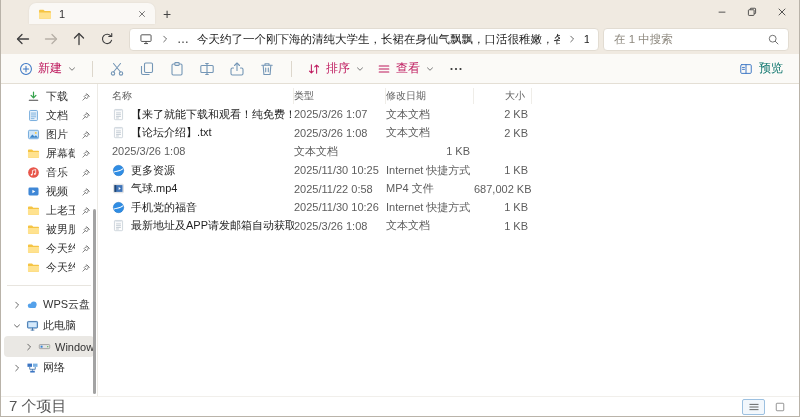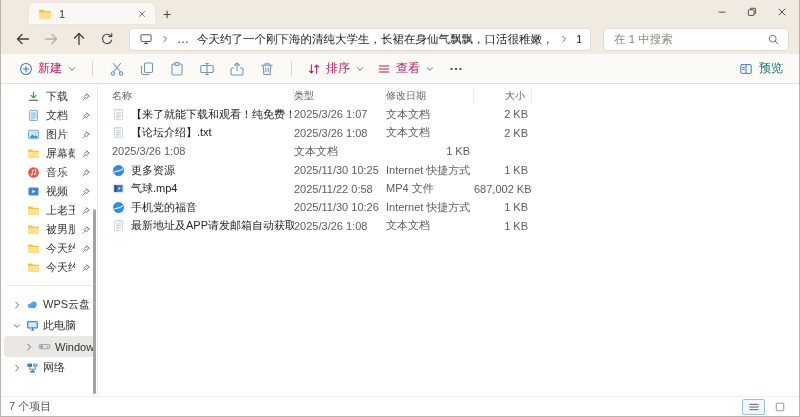--- a/index.html
+++ b/index.html
@@ -41,21 +41,21 @@
   .navbtn.disabled{color:#b6b0a7;}
   .addressbar{
     flex:1;height:23px;background:#fff;border:1px solid #e2dcd2;border-radius:4px;
     display:flex;align-items:center;gap:7px;padding:0 9px;margin-left:6px;overflow:hidden;white-space:nowrap;
   }
   .crumb-sep{color:#555;display:flex;}
   .crumb-text{font-size:11.5px;color:#1f1f1f;overflow:hidden;text-overflow:clip;white-space:nowrap;}
   .crumb-ellipsis{font-size:12px;color:#333;letter-spacing:1px;}
   .searchbox{
     width:186px;height:23px;background:#fff;border:1px solid #e2dcd2;border-radius:4px;
-    display:flex;align-items:center;margin-left:8px;padding:0 8px;gap:6px;
+    display:flex;align-items:center;padding:0 8px;gap:6px;
   }
   .searchbox input{
     border:none;outline:none;flex:1;min-width:0;font-size:11.5px;color:#333;background:transparent;
     font-family:inherit;
   }
   .searchbox input::placeholder{color:#8d887e;}
 
   
   .toolbar{
     height:30px;background:#fbfaf7;border-bottom:1px solid #e4dfd5;
@@ -92,21 +92,21 @@
   .fheader{height:18px;}
   .hcell{font-size:10px;color:#616161;height:16px;display:flex;align-items:center;border-right:1px solid #efede8;padding-right:6px;}
   .hcell.size{justify-content:flex-end;}
   .frow{height:18.6px;font-size:11px;}
   .fname{display:flex;align-items:center;gap:6px;color:#1e1e1e;overflow:hidden;white-space:nowrap;}
   .fdate,.ftype{color:#5d5d5d;white-space:nowrap;overflow:hidden;}
   .fsize{color:#5d5d5d;text-align:right;padding-right:4px;white-space:nowrap;}
 
   
   .statusbar{height:20px;background:#fff;border-top:1px solid #f1efeb;display:flex;align-items:center;padding:0 8px;flex:none;}
-  .status-count{font-size:11px;color:#555;}
+  .status-count{font-size:15px;color:#555;}
   .status-spacer{flex:1;}
   .viewtoggle{width:23px;height:16px;display:flex;align-items:center;justify-content:center;border-radius:2px;margin-left:3px;color:#555;}
   .viewtoggle.active{border:1px solid #9cc0e0;background:#f2f7fc;}
 </style>
 </head>
 <body>
 
 <div class="window">
 
   <div class="tabbar">

